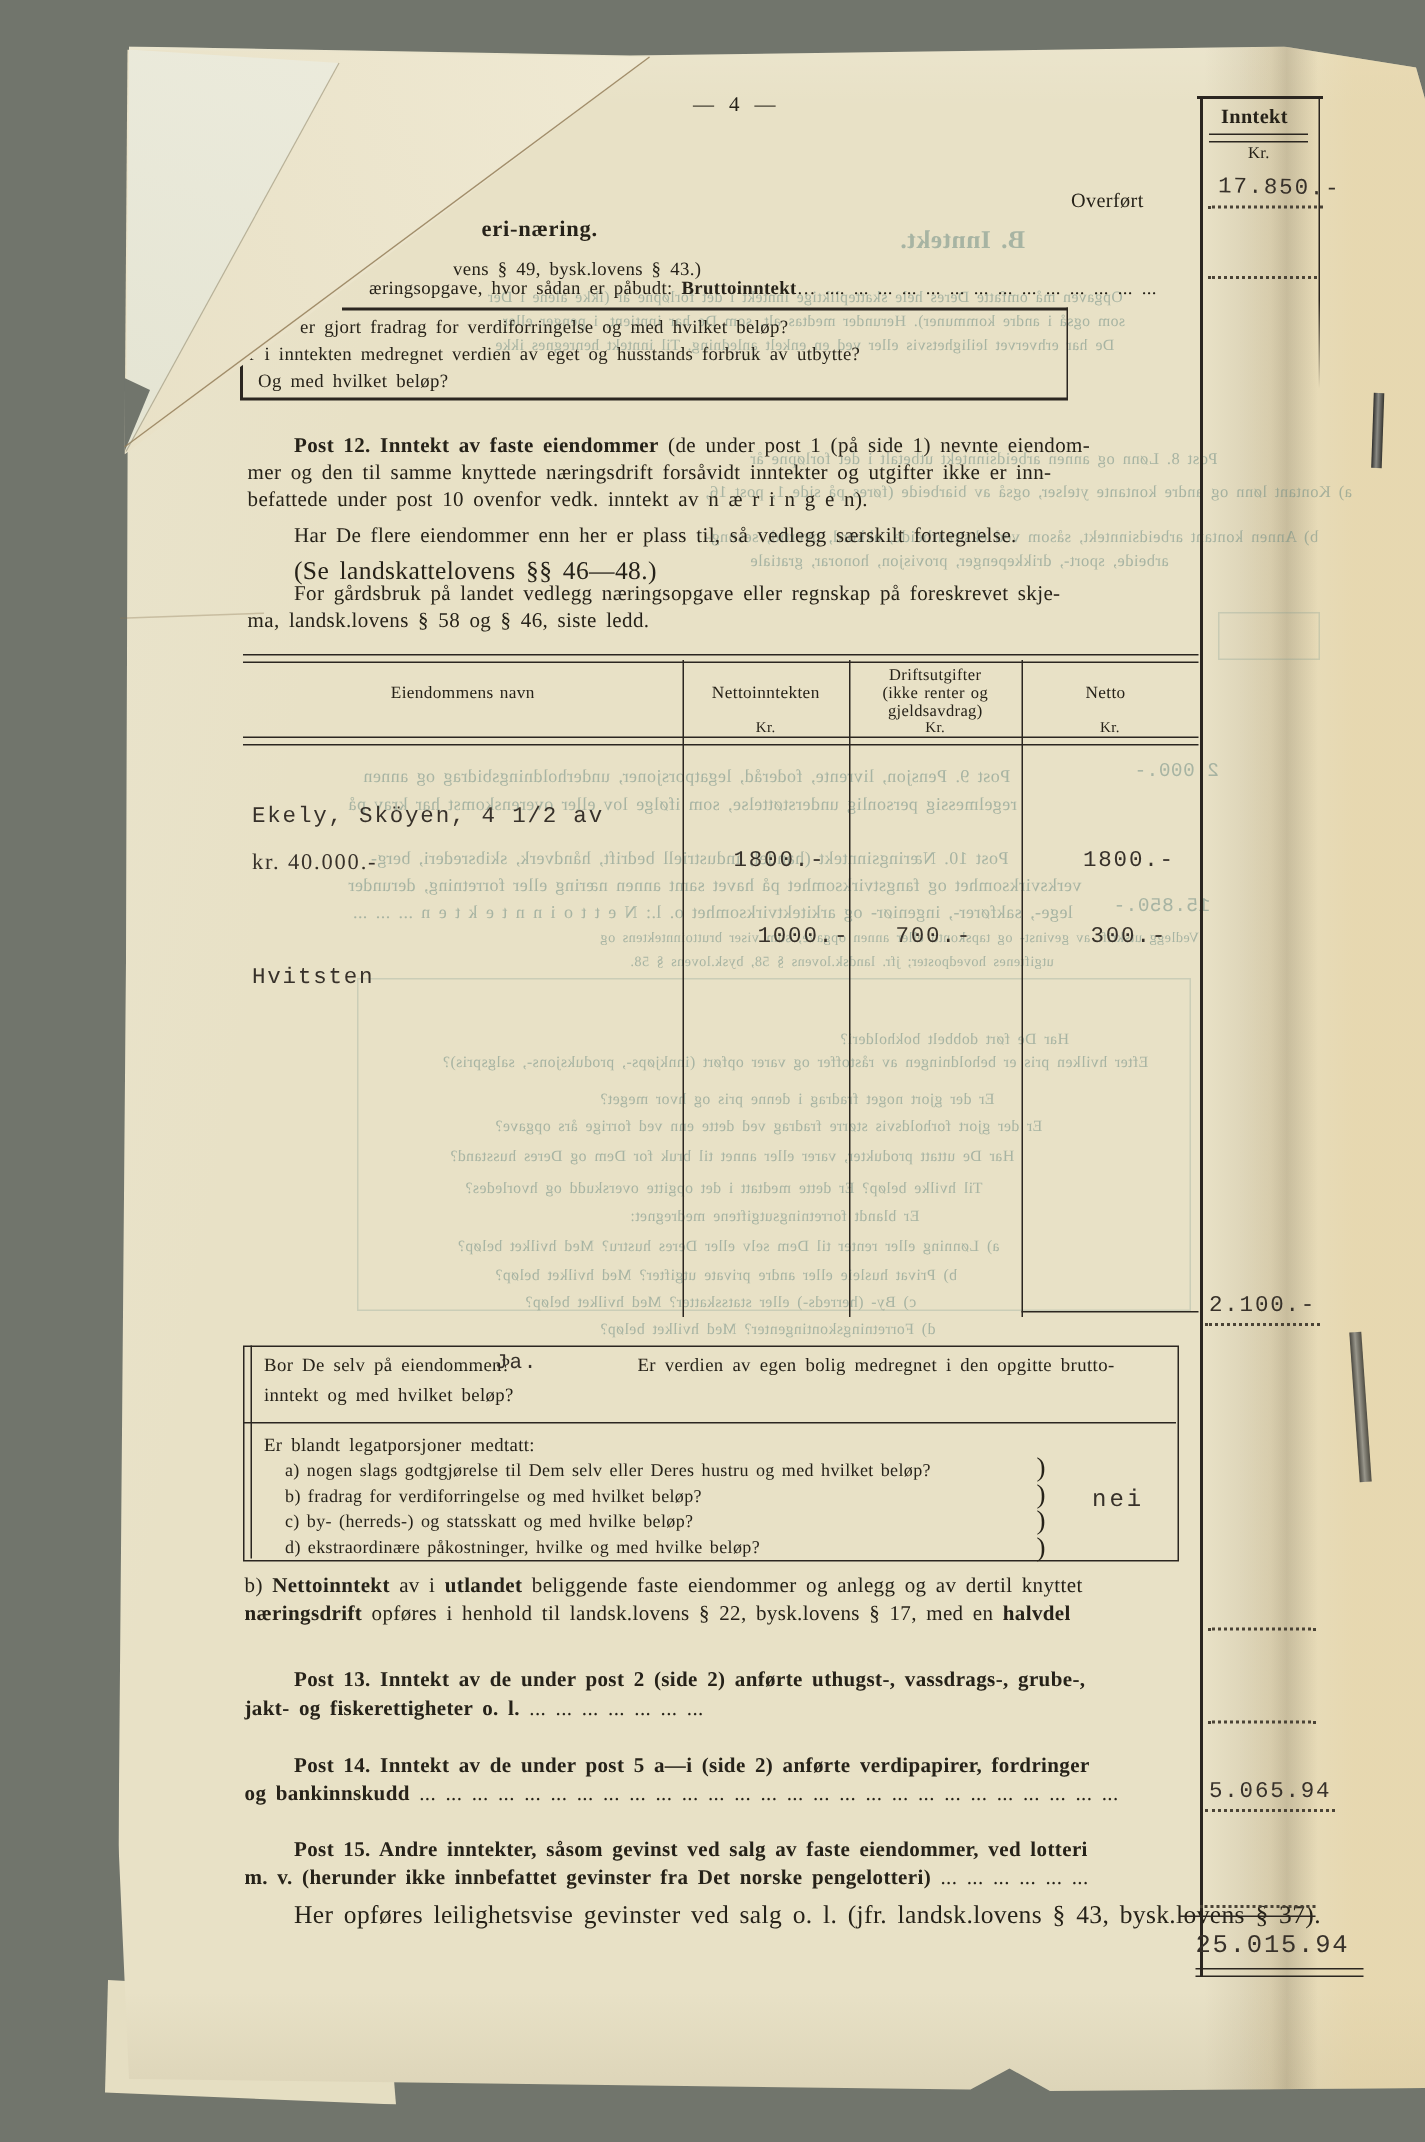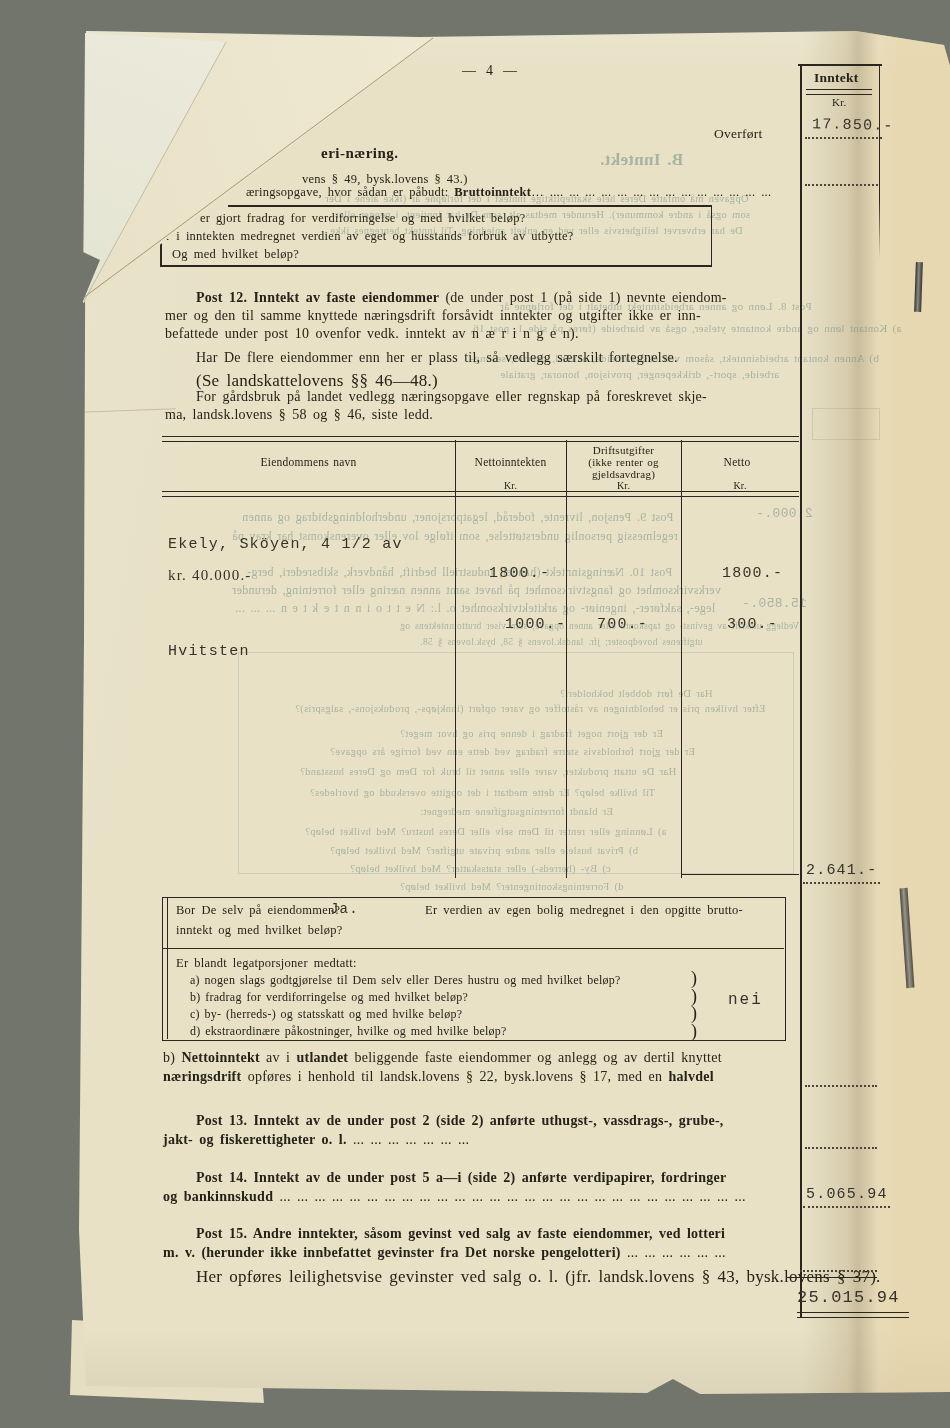--- a/index.html
+++ b/index.html
@@ -152,21 +152,21 @@
     <div class="mono" style="left:168px;top:567px;font-family:Liberation Serif, serif;">kr. 40.000.-</div>
     <div class="mono" style="left:489px;top:565px;">1800.-</div>
     <div class="mono" style="left:722px;top:565px;">1800.-</div>
 
     <div class="mono" style="left:168px;top:643px;">Hvitsten</div>
     <div class="mono" style="left:505px;top:616px;">1000.-</div>
     <div class="mono" style="left:597px;top:616px;">700.-</div>
     <div class="mono" style="left:727px;top:616px;">300.-</div>
 
     <div class="hline" style="left:681px;top:874px;width:118px;"></div>
-    <div class="mono" style="left:806px;top:862px;">2.641.-</div>
+    <div class="mono" style="left:806px;top:862px;">2.100.-</div>
     <div class="dotl" style="left:803px;top:882px;width:77px;"></div>
 
     <div class="z" style="left:162px;top:897px;width:622px;height:142px;border:1.6px solid #2b2620;"></div>
     <div class="vline" style="left:167px;top:897px;height:142px;width:.8px;"></div>
     <div class="hline" style="left:162px;top:948px;width:622px;height:1.4px;"></div>
     <div class="t" style="left:176px;top:903px;font-size:12.5px;">
       <span>Bor De selv på eiendommen?</span>
     </div>
     <div class="mono" style="left:330px;top:901px;font-size:14px;">Ja.</div>
     <div class="t" style="left:425px;top:903px;font-size:12.5px;">Er verdien av egen bolig medregnet i den opgitte brutto-</div>

